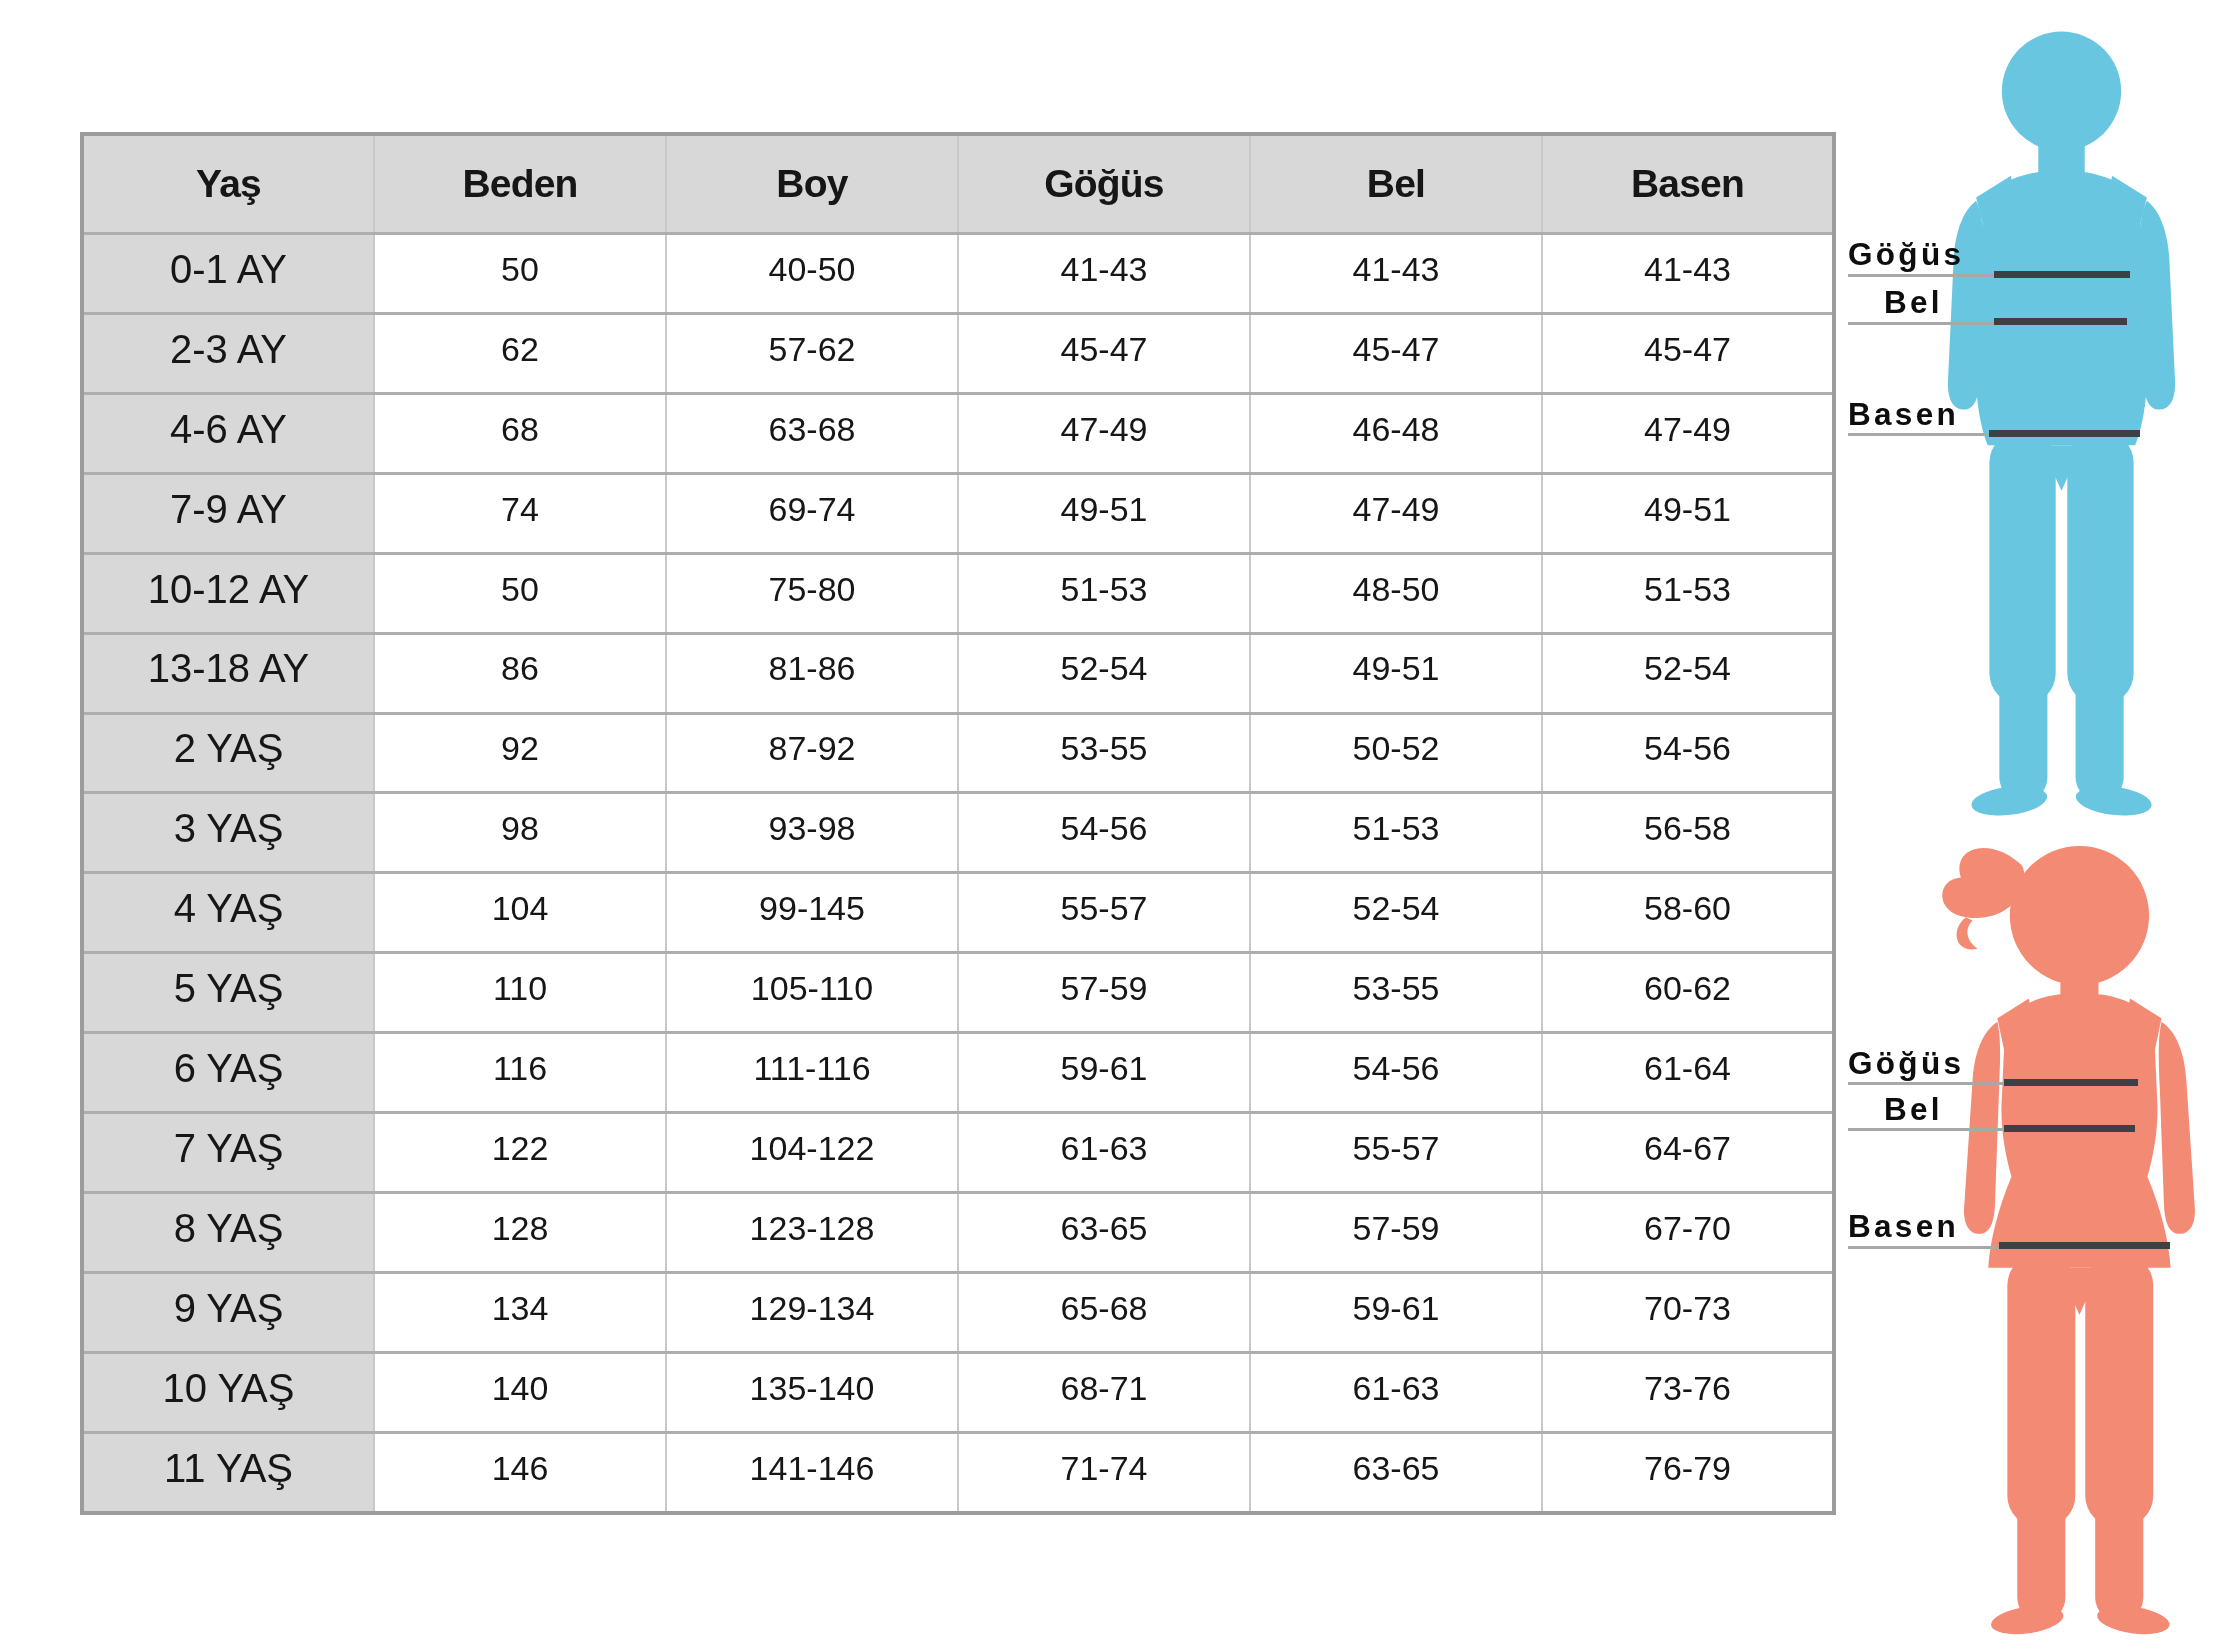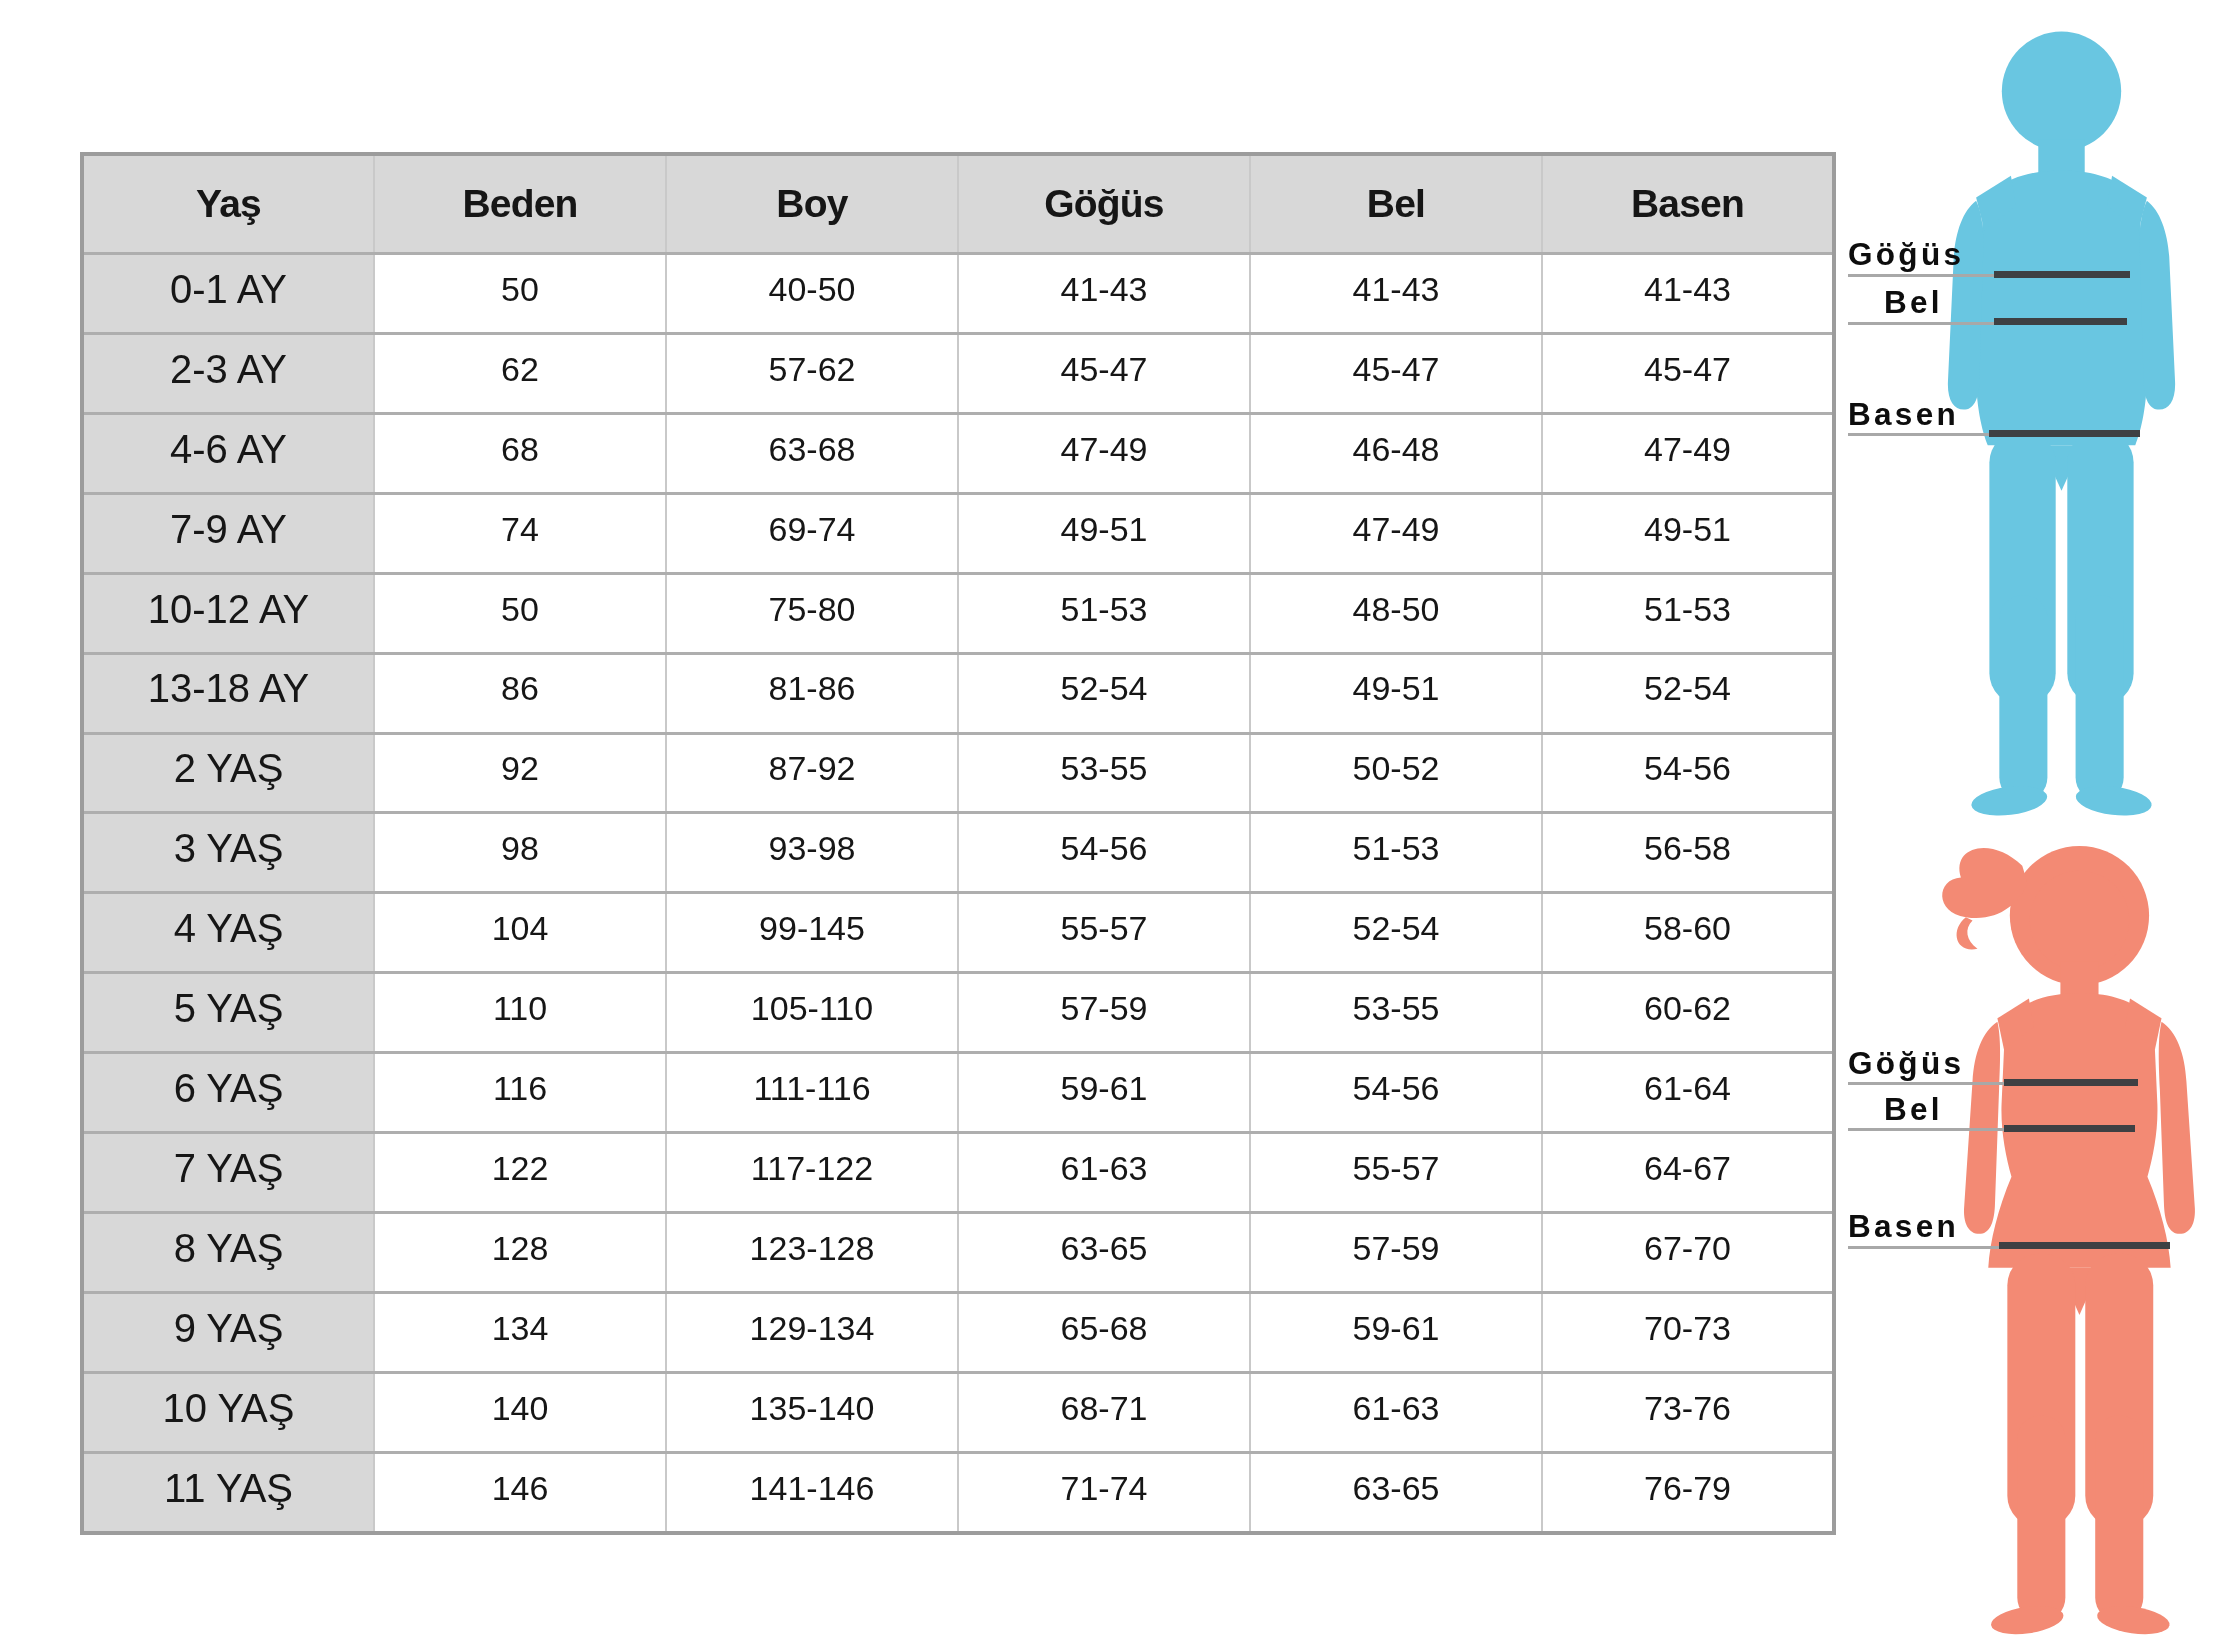--- a/index.html
+++ b/index.html
@@ -6,21 +6,21 @@
     margin: 0; padding: 0;
     width: 2227px; height: 1650px;
     background: #ffffff;
     overflow: hidden;
     position: relative;
     font-family: "Liberation Sans", sans-serif;
   }
   
   table.size-table {
     position: absolute;
-    left: 80px; top: 152px;
+    left: 80px; top: 132px;
     width: 1756px; height: 1383px;
     border-collapse: collapse;
     table-layout: fixed;
     border: 4.1px solid #9c9c9c;
   }
   .size-table th, .size-table td {
     border-left: 2.5px solid #c9c9c9;
     border-right: 2.5px solid #c9c9c9;
     border-top: 3.3px solid #aeaeae;
     border-bottom: 3.3px solid #aeaeae;
@@ -171,21 +171,21 @@
         <th class="age">6 YAŞ</th>
         <td>116</td>
         <td>111-116</td>
         <td>59-61</td>
         <td>54-56</td>
         <td>61-64</td>
       </tr>
       <tr>
         <th class="age">7 YAŞ</th>
         <td>122</td>
-        <td>117-122</td>
+        <td>104-122</td>
         <td>61-63</td>
         <td>55-57</td>
         <td>64-67</td>
       </tr>
       <tr>
         <th class="age">8 YAŞ</th>
         <td>128</td>
         <td>123-128</td>
         <td>63-65</td>
         <td>57-59</td>

